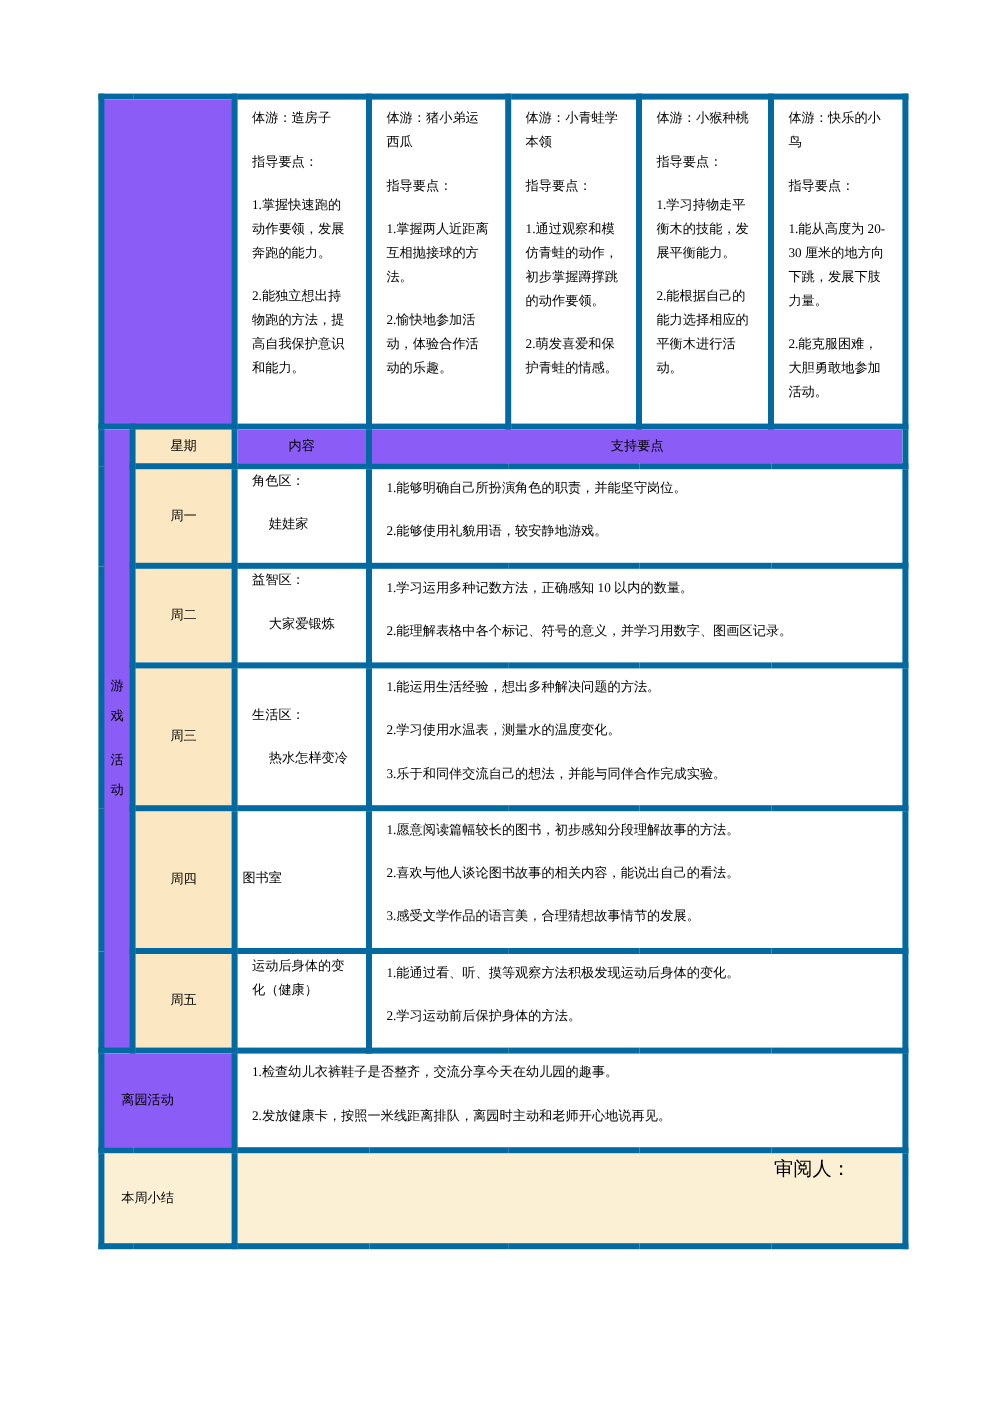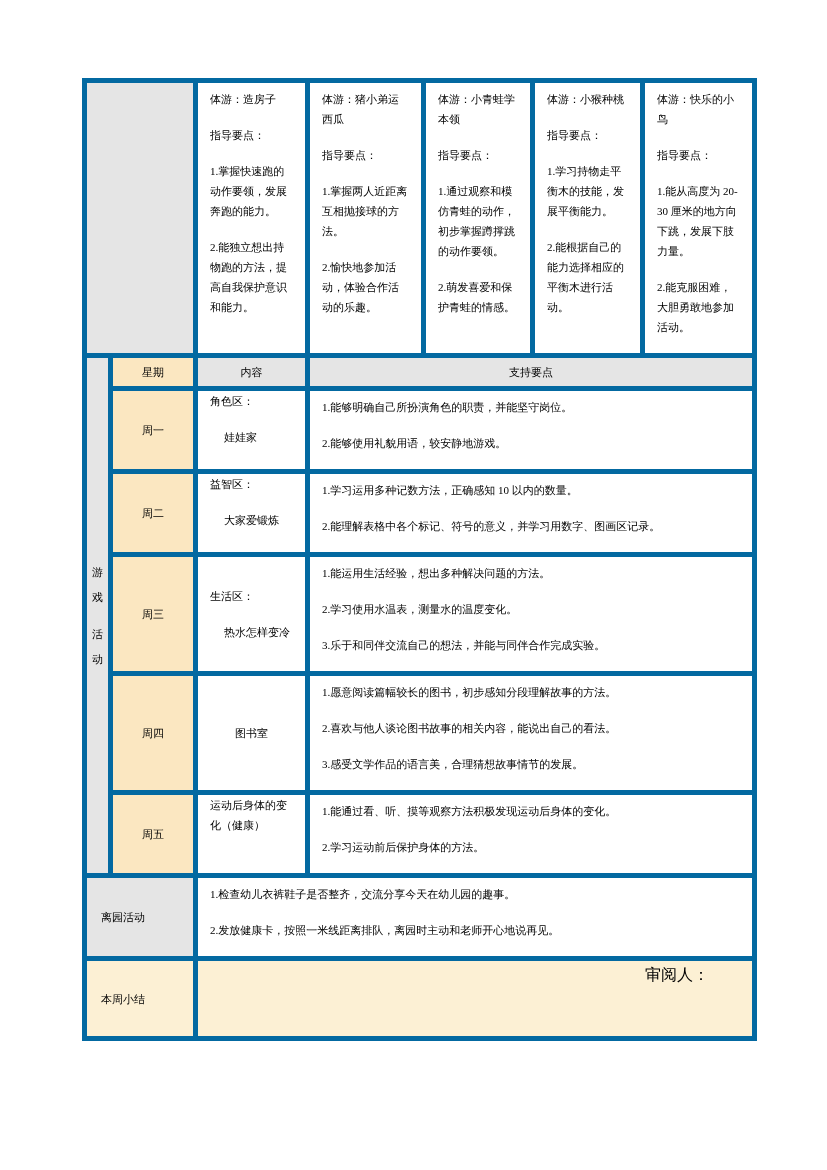--- a/index.html
+++ b/index.html
@@ -13,41 +13,41 @@
   table.plan {
     position:absolute; left:82px; top:78px;
     width:670px; border-collapse:collapse; table-layout:fixed;
   }
   td {
     border:5px solid #0369a1;
     padding:0; vertical-align:top;
     font-size:11px; line-height:20px;
     word-break:break-all; overflow:hidden;
   }
-  .gray  { background:#e5e5e5; }
+  .gray  { background:#8b5cf6; }
   .cream { background:#FBE7C1; }
   .cream-light { background:#FCF0D4; }
 
   tr.r0 { height:269px; }
   tr.r1 { height:31px;  }
   tr.r2 { height:77px;  }
   tr.r3 { height:72px;  }
   tr.r4 { height:110px; }
   tr.r5 { height:108px; }
   tr.r6 { height:63px;  }
   tr.r7 { height:73px;  }
   tr.r8 { height:80px;  }
 
   td p { margin:0 0 16px 0; }
 
   td.activity-cell { padding:6px 12px 0 12px; }
   td.points-cell   { padding:6px 12px 0 12px; }
   td.content-cell  { padding:0 8px 0 12px; }
   td.content-cell p.indent { text-indent:14px; }
-  td.center-middle { vertical-align:middle; text-align:center; padding:0 4px; }
+  td.center-middle { vertical-align:middle; text-align:left; padding:0 4px;font-family:Liberation Mono, monospace; }
 
   td.header-cell {
     vertical-align:middle; text-align:center; padding:4px;
   }
   td.day-cell {
     vertical-align:middle; text-align:center; padding:0;
   }
   td.label-cell {
     vertical-align:middle; text-align:left; padding:14px;
   }

